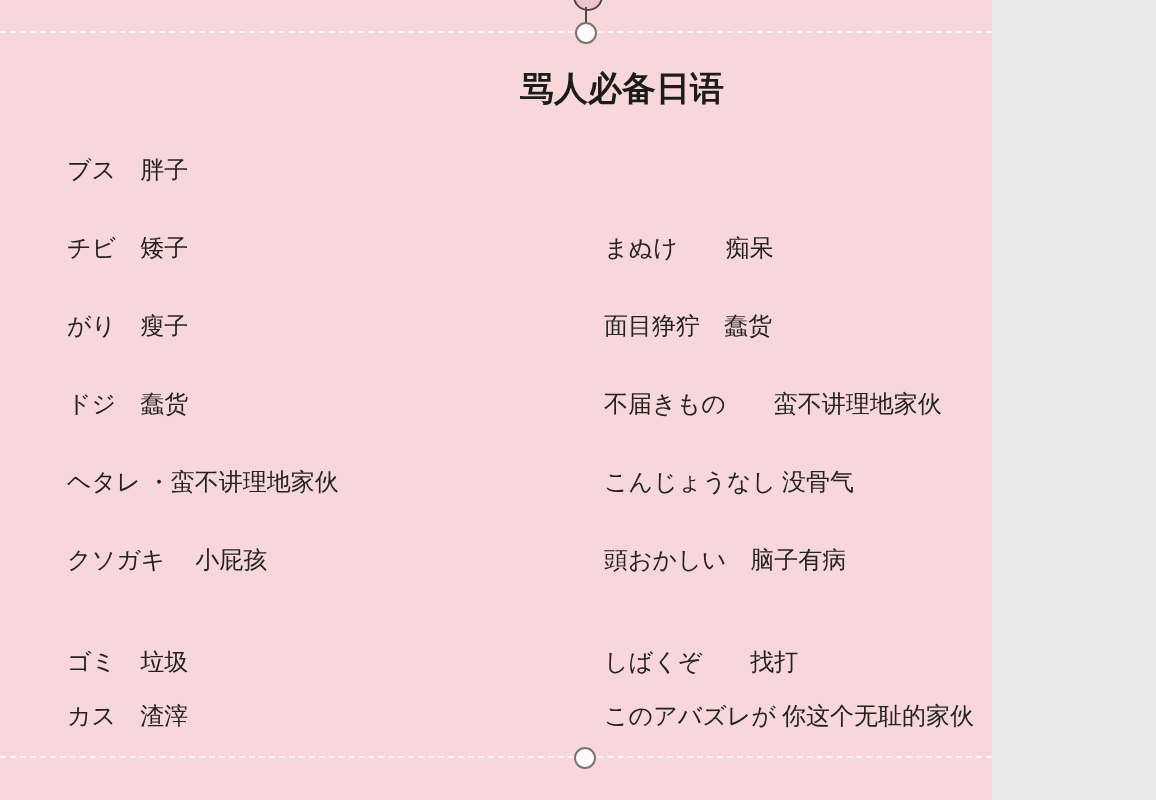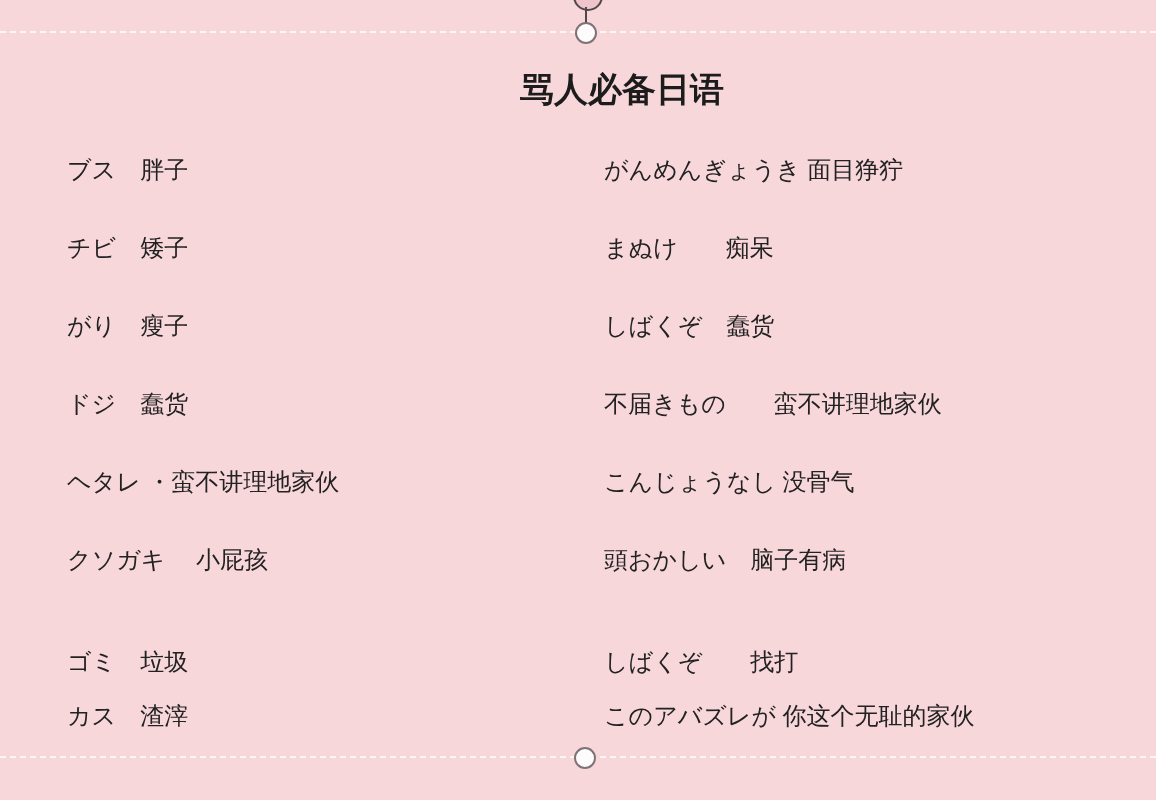--- a/index.html
+++ b/index.html
@@ -2,25 +2,25 @@
 <html style="--bg: #f8d7db; --text: #212121; --dash: #ffffff; --hfill: #fdfbfb; --hline: #7d7377;"><head>
 <meta charset="utf-8">
 <style>
   html, body {
     margin: 0;
     padding: 0;
     background: #e9e9e9;
   }
   .slide {
     position: relative;
-    width: 1156px;
+    width: 992px;
     height: 800px;
     overflow: hidden;
     background: var(--bg, #f8d7db);
-    font-family: Liberation Sans, sans-serif;
+    font-family: Liberation Serif, serif;
     color: var(--text, #212121);
   }
   
   .sel-line {
     position: absolute;
     left: 0;
     right: 0;
     height: 0;
     border-top: 2px dashed var(--dash, rgba(255,255,255,0.75));
     opacity: 0.75;
@@ -110,22 +110,21 @@
 
   <div class="row col-left r1">ブス　胖子</div>
   <div class="row col-left r2">チビ　矮子</div>
   <div class="row col-left r3">がり　瘦子</div>
   <div class="row col-left r4">ドジ　蠢货</div>
   <div class="row col-left r5">ヘタレ ・蛮不讲理地家伙</div>
   <div class="row col-left r6">クソガキ　 小屁孩</div>
   <div class="row col-left r7">ゴミ　垃圾</div>
   <div class="row col-left r8">カス　渣滓</div>
 
-  <div class="row col-right r1">がんめんぎょうき 面目狰狞</div>
   <div class="row col-right r2">まぬけ　　痴呆</div>
-  <div class="row col-right r3">しばくぞ　蠢货</div>
+  <div class="row col-right r3">面目狰狞　蠢货</div>
   <div class="row col-right r4">不届きもの　　蛮不讲理地家伙</div>
   <div class="row col-right r5">こんじょうなし 没骨气</div>
   <div class="row col-right r6">頭おかしい　脑子有病</div>
   <div class="row col-right r7">しばくぞ　　找打</div>
   <div class="row col-right r8">このアバズレが 你这个无耻的家伙</div>
 
 </div>
 
 </body></html>

